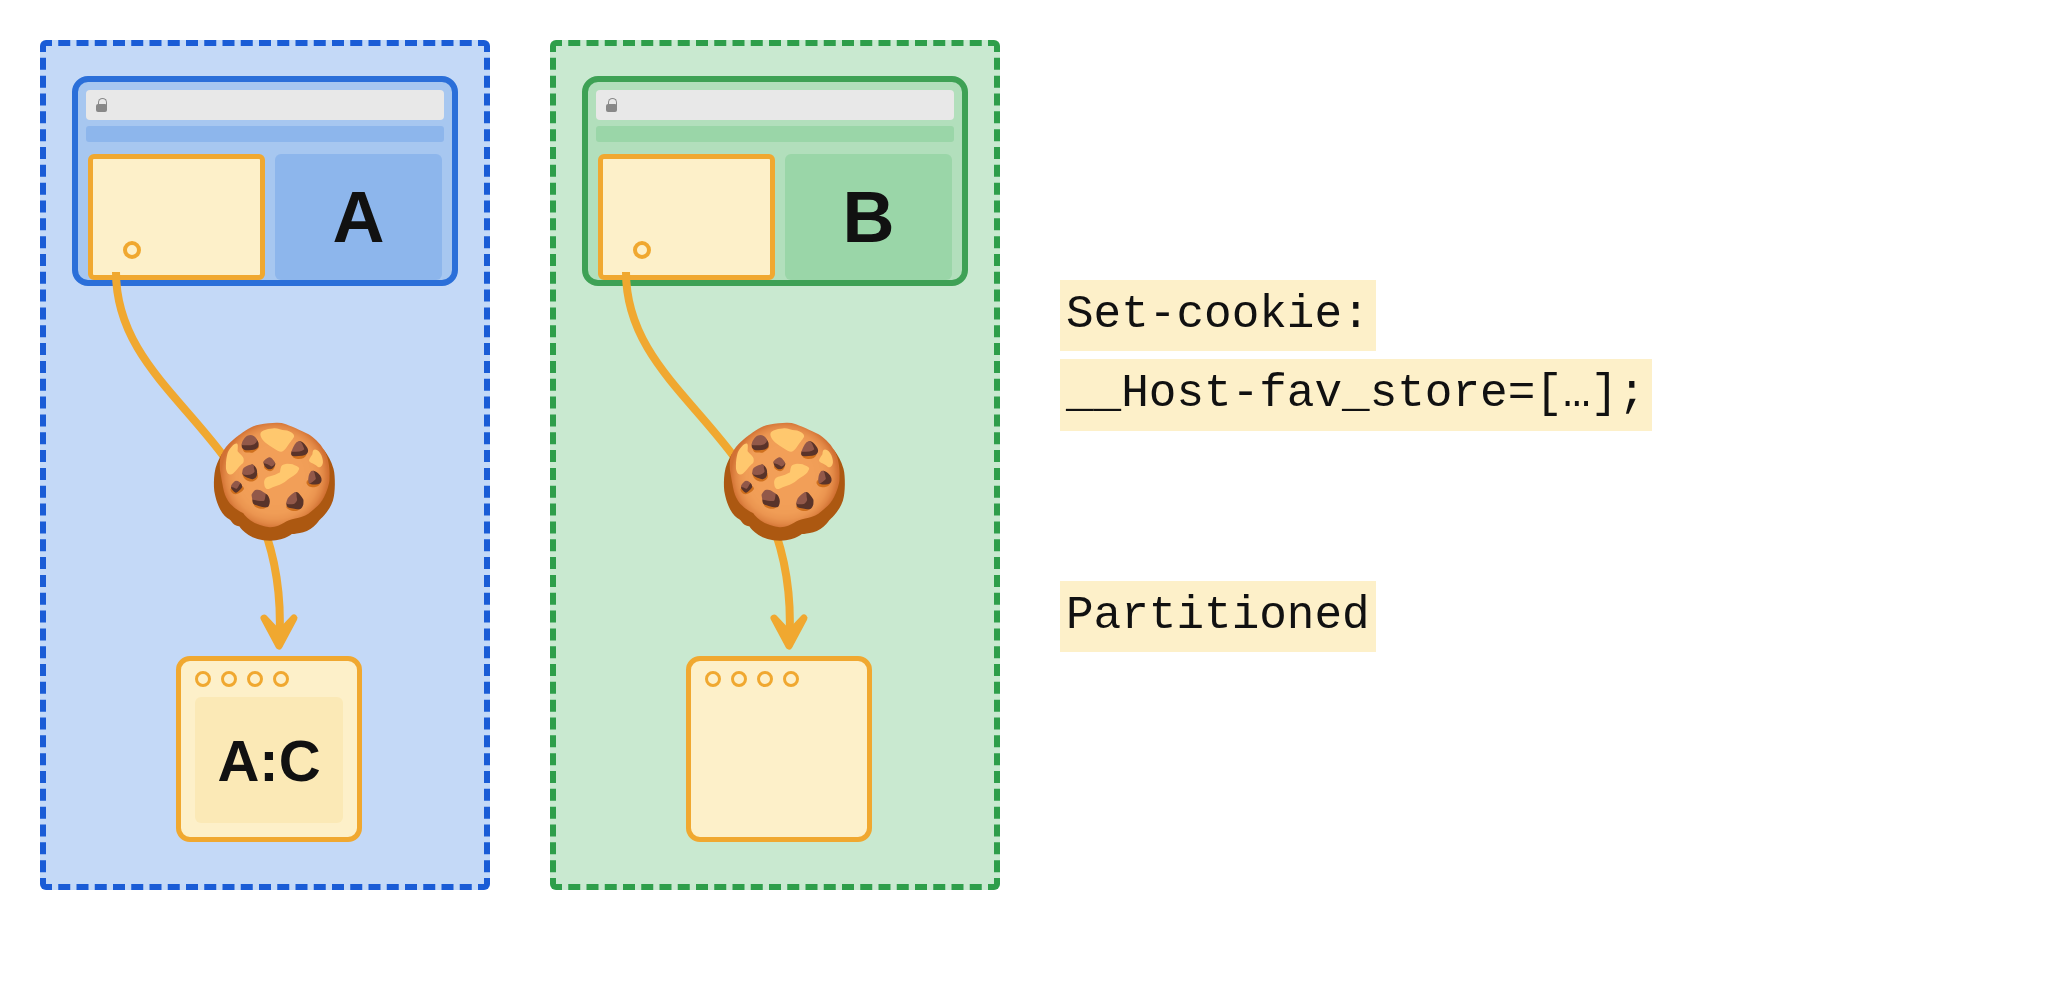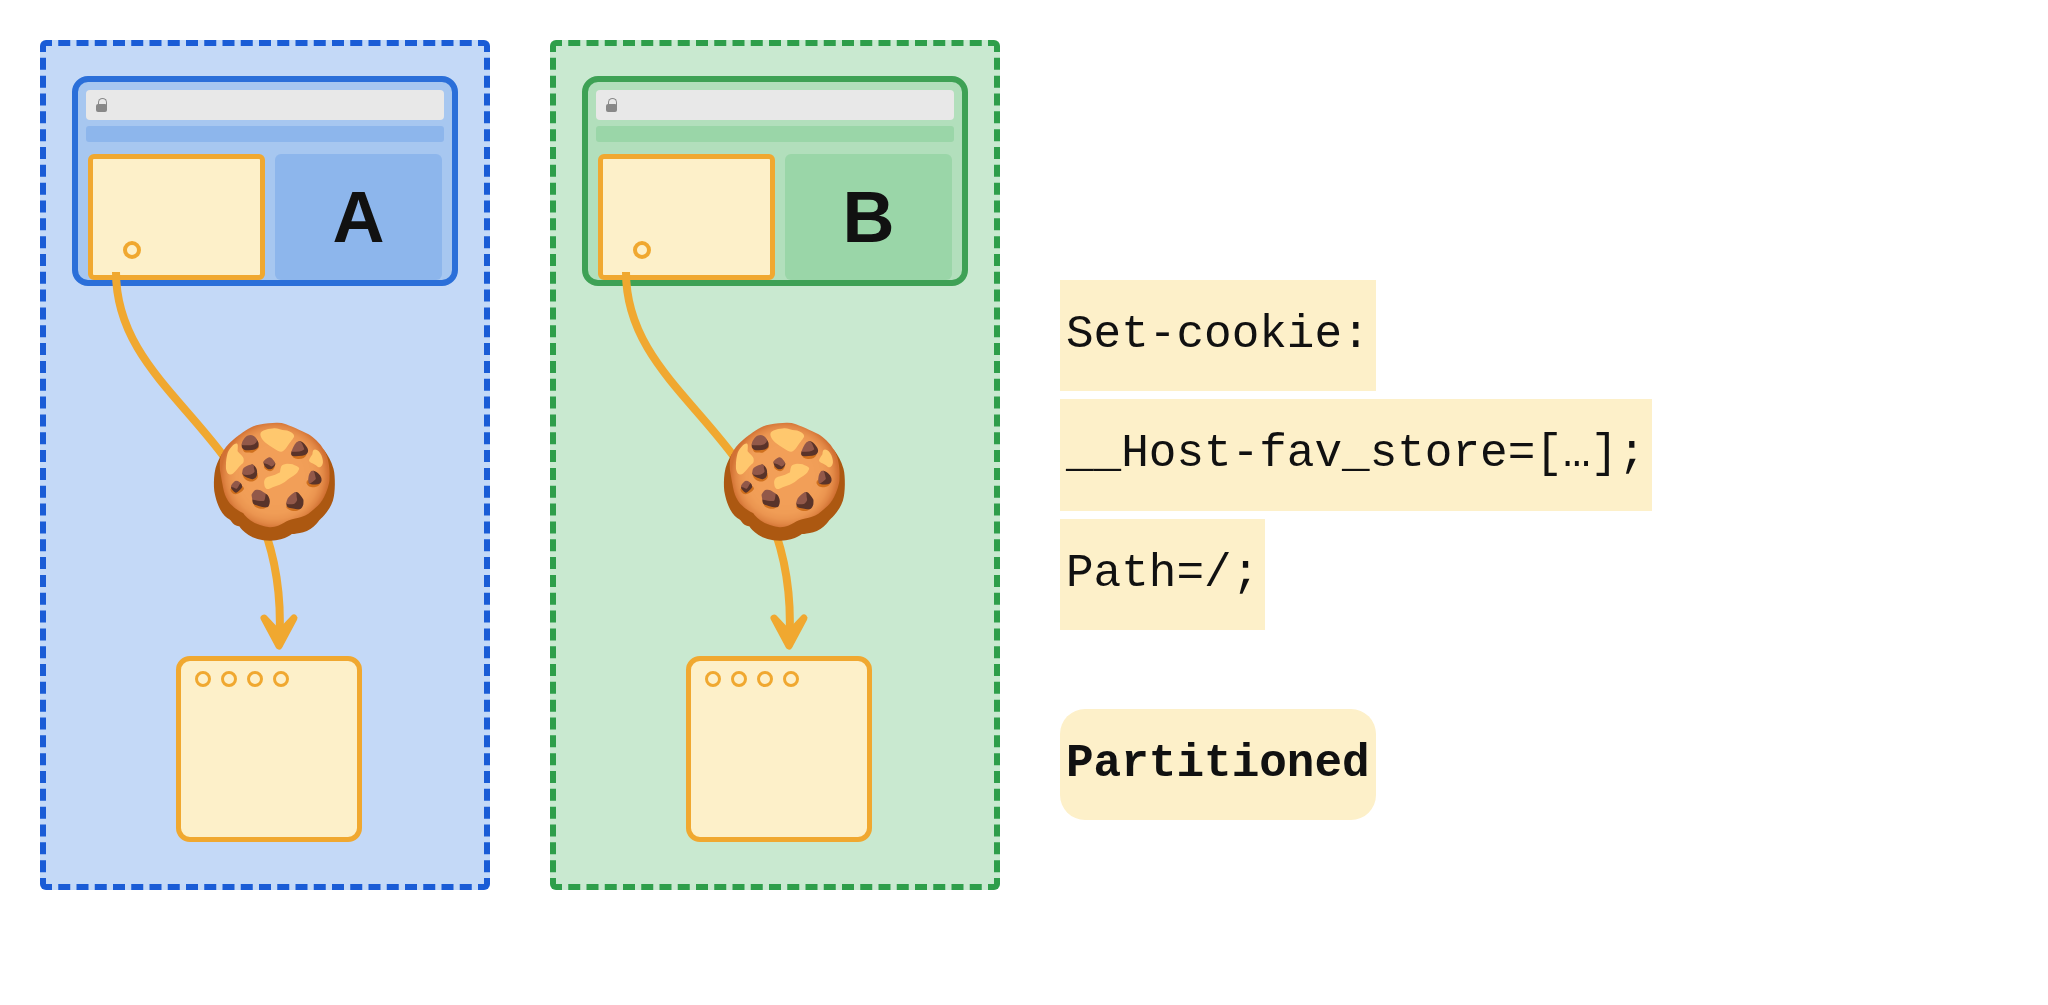--- a/index.html
+++ b/index.html
@@ -156,25 +156,25 @@
   .code-block {
     margin-top: 240px;
     font-family: "SFMono-Regular", Consolas, "Liberation Mono", Menlo, monospace;
     font-size: 46px;
     line-height: 1.55;
     color: #111;
   }
   .code-block .line {
     display: inline-block;
     background: #fdf0c9;
-    padding: 20px 6px;
+    padding: 0 6px;
     margin-bottom: 8px;
     white-space: pre;
   }
-  .code-block .bold { font-weight: 700; border-radius: 25px; }
+  .code-block .bold { font-weight: 400; }
   .lock-icon {
     width: 11px;
     height: 14px;
     position: relative;
   }
   .lock-icon::before {
     content: "";
     position: absolute;
     top: 0;
     left: 2px;
@@ -223,20 +223,23 @@
 
     <div class="cookie">🍪</div>
 
     <div class="jar">
       <div class="jar-dots">
         <span></span>
           <span></span>
           <span></span>
           <span></span>
       </div>
+      <div class="jar-inner">
+        <span class="jar-label">A:C</span>
+      </div>
     </div>
   </div>
 
   <div class="partition green">
     <div class="browser-window">
       <div class="url-bar">
         <span class="lock-icon"></span>
       </div>
       <div class="tab-strip"></div>
       <div class="content-row">
@@ -262,18 +265,18 @@
           <span></span>
           <span></span>
           <span></span>
       </div>
     </div>
   </div>
 
   <div class="code-block">
     <span class="line">Set-cookie:</span><br>
     <span class="line">__Host-fav_store=[…];</span><br>
-    <span class="line">Path=/;</span><br>
+    <br>
     <br>
     <span class="line bold">Partitioned</span>
   </div>
 
 </div>
 
 </body></html>

